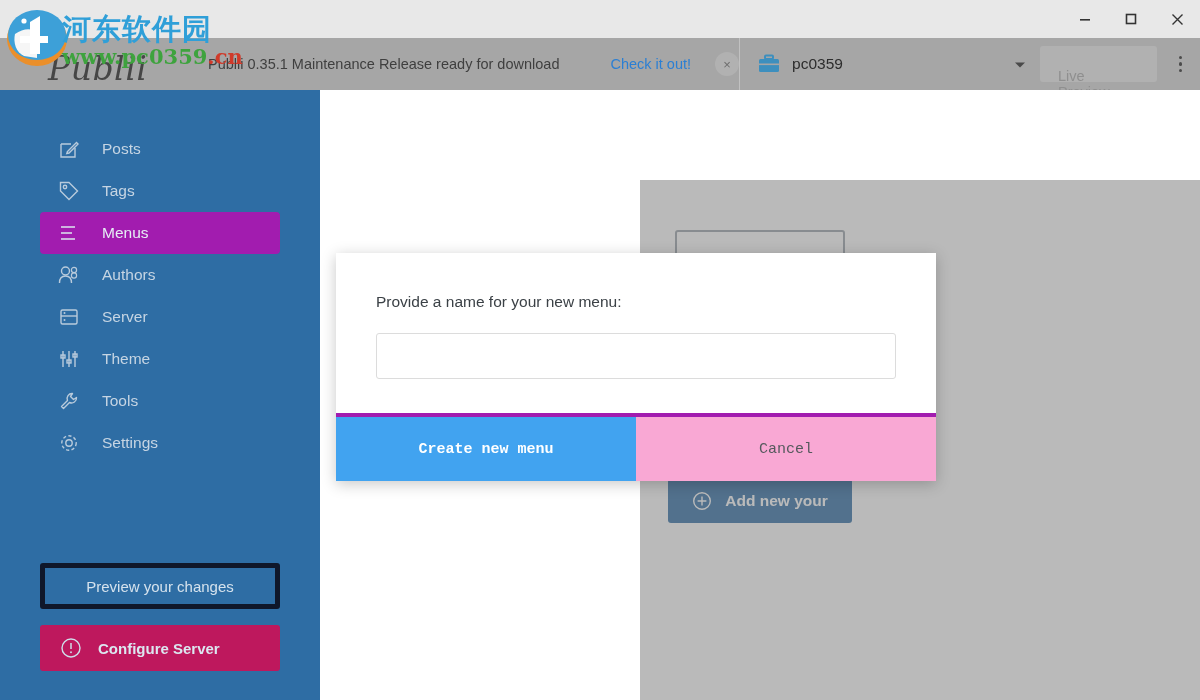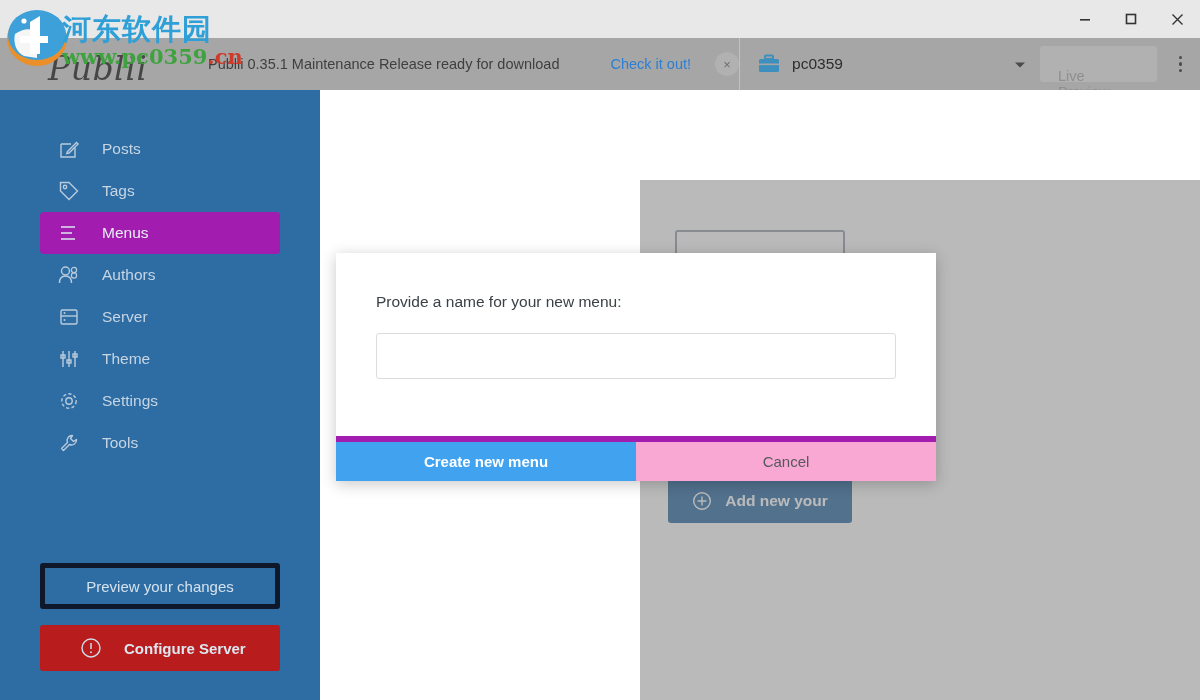--- a/index.html
+++ b/index.html
@@ -179,24 +179,24 @@
     border: 5px solid #0f172a;
     border-radius: 3px;
     display: flex; align-items: center; justify-content: center;
     color: #d5e2ed;
     font-size: 15px;
     margin-bottom: 16px;
   }
   .btn-configure {
     height: 46px;
     border-radius: 3px;
-    background: #b91c1c;
+    background: #be185d;
     display: flex; align-items: center;
-    padding-left: 40px;
-    gap: 22px;
+    padding-left: 20px;
+    gap: 16px;
     color: #dce7f0;
     font-size: 15px;
     font-weight: bold;
   }
   .btn-configure .nav-icon { color: #cfdeea; }
 
   
   .main {
     position: absolute;
     left: 320px; top: 90px;
@@ -284,23 +284,24 @@
     border: 1px solid #dcdcdc;
     border-radius: 3px;
     background: #fff;
     font-family: "Liberation Sans", sans-serif;
     font-size: 15px;
     color: #3b4146;
     padding: 0 12px;
     outline: none;
   }
   .modal-footer {
-    height: 45px;
-    display: flex;
-    border-top: 6px solid #a21caf;
+    height: 68px;
+    display: flex;
+    border-top: 4px solid #a21caf;
+    font-family: Liberation Mono, monospace;
   }
   .modal-btn {
     flex: 1 1 50%;
     display: flex; align-items: center; justify-content: center;
     font-size: 15px;
   }
   .modal-btn.primary {
     background: #41a3f0;
     color: #ffffff;
     font-weight: bold;
@@ -473,34 +474,34 @@
             <rect x="8" y="11" width="4" height="3" fill="none" stroke="currentColor" stroke-width="1.4"></rect>
             <rect x="14" y="5" width="4" height="3" fill="none" stroke="currentColor" stroke-width="1.4"></rect>
           </svg>
         </span>
         <span class="nav-label">Theme</span>
       </div>
 
       <div class="nav-item">
         <span class="nav-icon">
           <svg width="20" height="20" viewBox="0 0 20 20">
+            <path d="M13.5 2.5 A5 5 0 0 0 8.5 9.5 L2.5 15.5 L4.5 17.5 L10.5 11.5 A5 5 0 0 0 17.5 6.5 L14.5 8.5 L11.5 5.5 Z" fill="none" stroke="currentColor" stroke-width="1.4" stroke-linejoin="round"></path>
+          </svg>
+        </span>
+        <span class="nav-label">Tools</span>
+      </div>
+
+      <div class="nav-item">
+        <span class="nav-icon">
+          <svg width="20" height="20" viewBox="0 0 20 20">
             <circle cx="10" cy="10" r="3.2" fill="none" stroke="currentColor" stroke-width="1.4"></circle>
             <circle cx="10" cy="10" r="7.2" fill="none" stroke="currentColor" stroke-width="1.4" stroke-dasharray="3.2 2.3"></circle>
           </svg>
         </span>
         <span class="nav-label">Settings</span>
-      </div>
-
-      <div class="nav-item">
-        <span class="nav-icon">
-          <svg width="20" height="20" viewBox="0 0 20 20">
-            <path d="M13.5 2.5 A5 5 0 0 0 8.5 9.5 L2.5 15.5 L4.5 17.5 L10.5 11.5 A5 5 0 0 0 17.5 6.5 L14.5 8.5 L11.5 5.5 Z" fill="none" stroke="currentColor" stroke-width="1.4" stroke-linejoin="round"></path>
-          </svg>
-        </span>
-        <span class="nav-label">Tools</span>
       </div>
     </div>
 
     <div class="sidebar-bottom">
       <div class="btn-preview">Preview your changes</div>
       <div class="btn-configure">
         <span class="nav-icon">
           <svg width="22" height="22" viewBox="0 0 22 22">
             <circle cx="11" cy="11" r="9" fill="none" stroke="currentColor" stroke-width="1.4"></circle>
             <path d="M11 6 V12" stroke="currentColor" stroke-width="1.5"></path>

